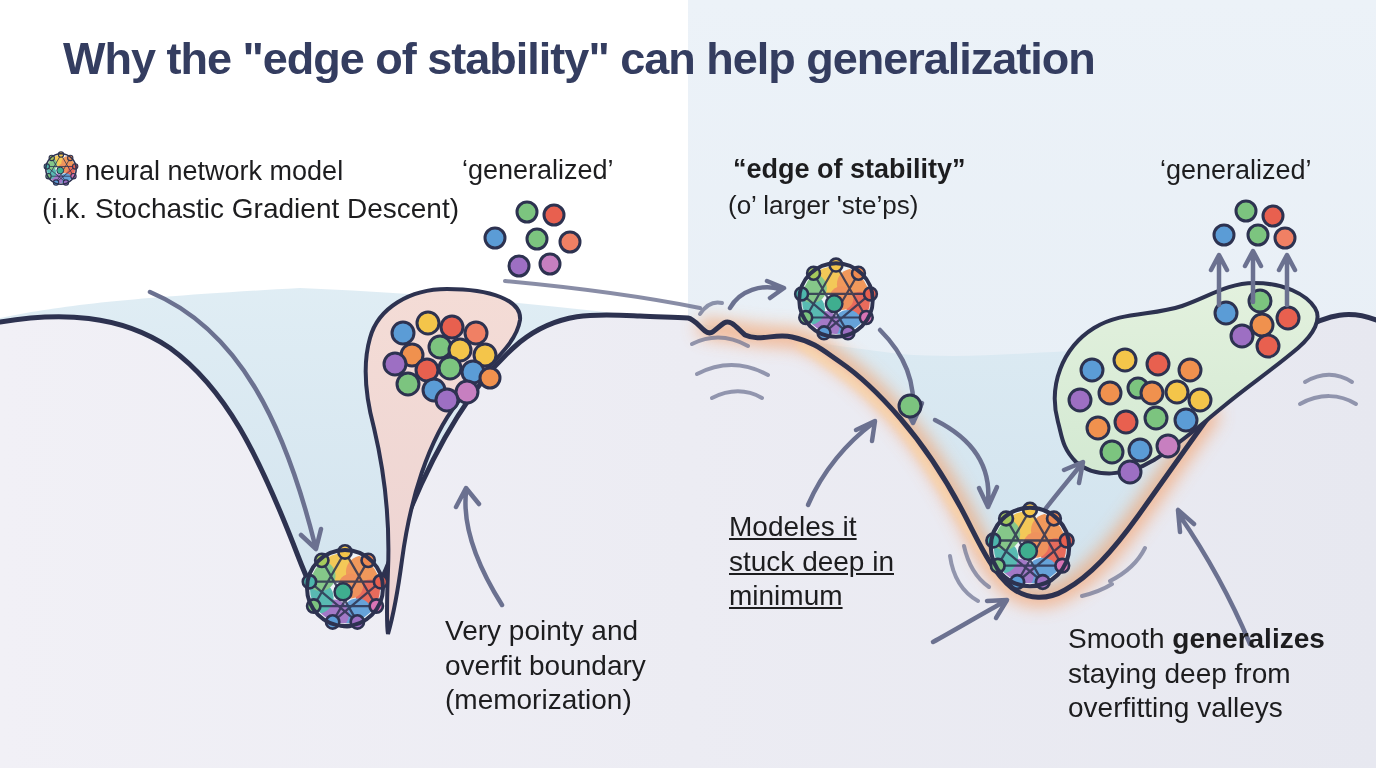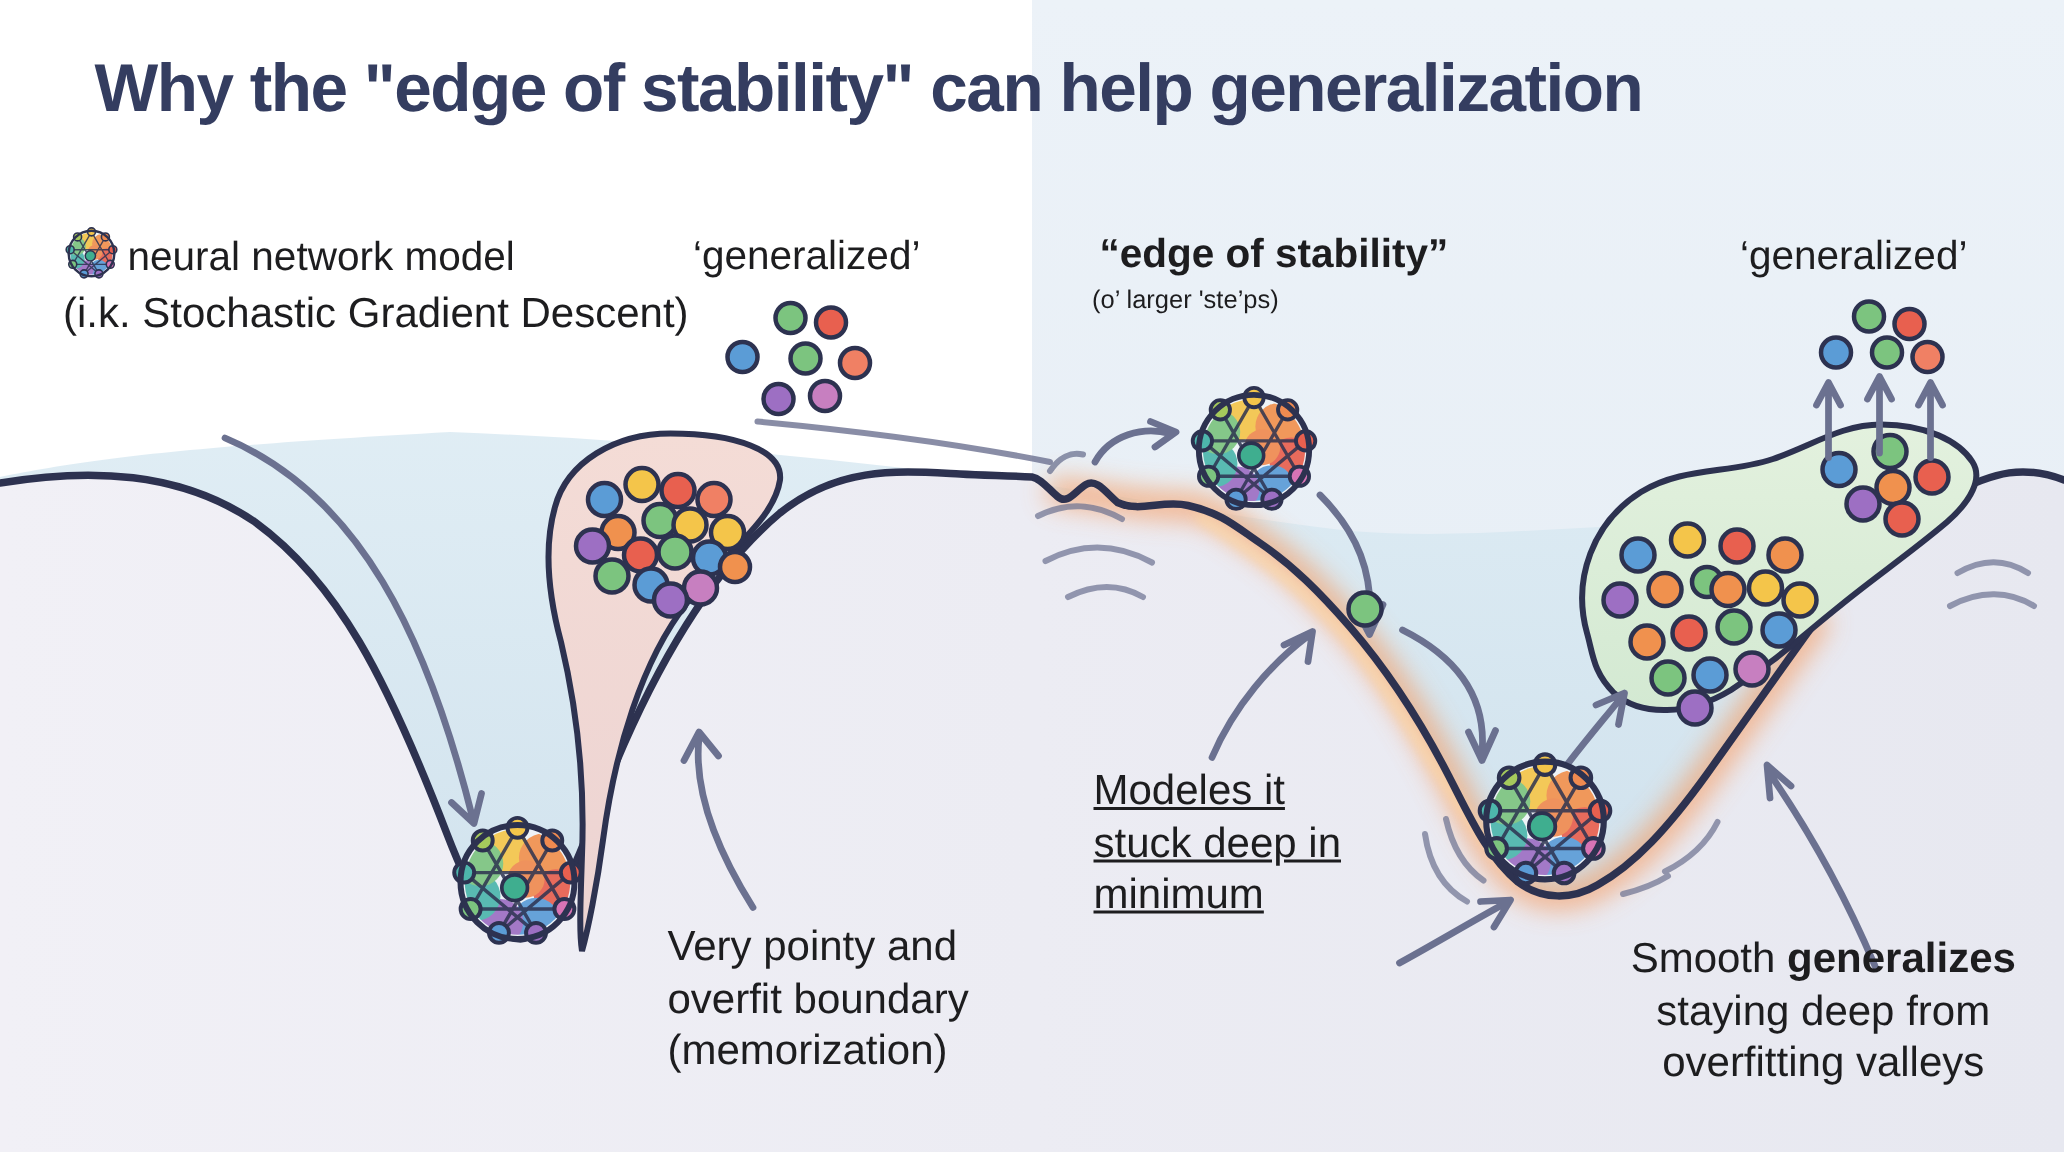--- a/index.html
+++ b/index.html
@@ -11,21 +11,21 @@
   #art{position:absolute;left:0;top:0;}
   .txt{position:absolute;color:#1d1d1f;white-space:nowrap;}
   .title{
     left:63px;top:33px;font-size:45px;font-weight:bold;color:#343d60;
     letter-spacing:-1px;
   }
   .lbl{font-size:27px;}
   .sub{font-size:28px;}
   .bold{font-weight:bold;}
   .caption{font-size:28px;line-height:34.5px;}
-  .center{text-align:center;}
+  .center{text-align:left;}
 </style>
 </head>
 <body>
 
 <div id="stage">
 
 <svg id="art" width="1376" height="768" viewBox="0 0 1376 768">
   <defs>
     <linearGradient id="bgR" x1="0" y1="0" x2="0" y2="1">
       <stop offset="0" stop-color="#ecf2f8"></stop>
@@ -251,21 +251,21 @@
   <use href="#nnball" transform="translate(61,169) scale(0.38)"></use>
 </svg>
 
 <div class="txt title">Why the "edge of stability" can help generalization</div>
 
 <div class="txt lbl" style="left:85px;top:156px;">neural network model</div>
 <div class="txt sub" style="left:42px;top:193px;">(i.k. Stochastic Gradient Descent)</div>
 <div class="txt lbl" style="left:462px;top:155px;">‘generalized’</div>
 
 <div class="txt lbl bold" style="left:714px;top:154px;margin-left:19px;">“edge of stability”</div>
-<div class="txt sub" style="left:728px;top:190px;font-size:17px;">(o’ larger 'ste’ps)</div>
+<div class="txt sub" style="left:728px;top:190px;font-size:26px;">(o’ larger 'ste’ps)</div>
 <div class="txt lbl" style="left:1160px;top:155px;">‘generalized’</div>
 
 <div class="txt caption" style="left:445px;top:614px;">
   <div>Very pointy and</div>
   <div>overfit boundary</div>
   <div>(memorization)</div>
 </div>
 
 <div class="txt caption" style="left:729px;top:510px;text-decoration:underline;">
   <div>Modeles it</div>

